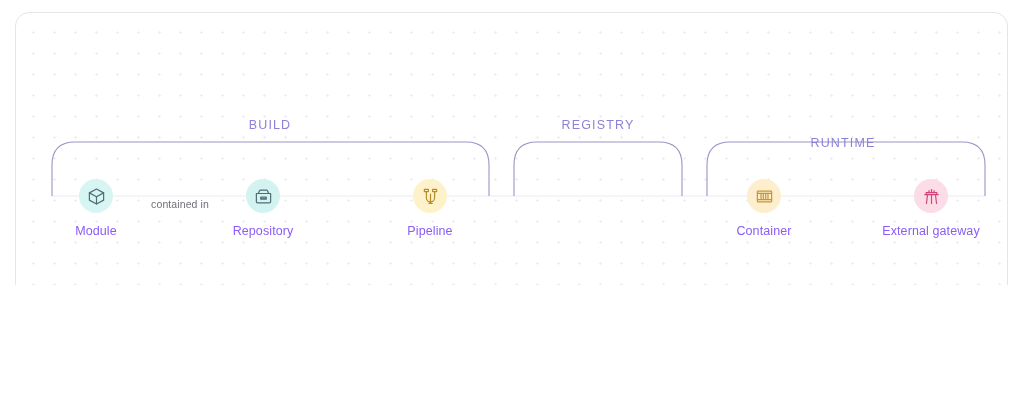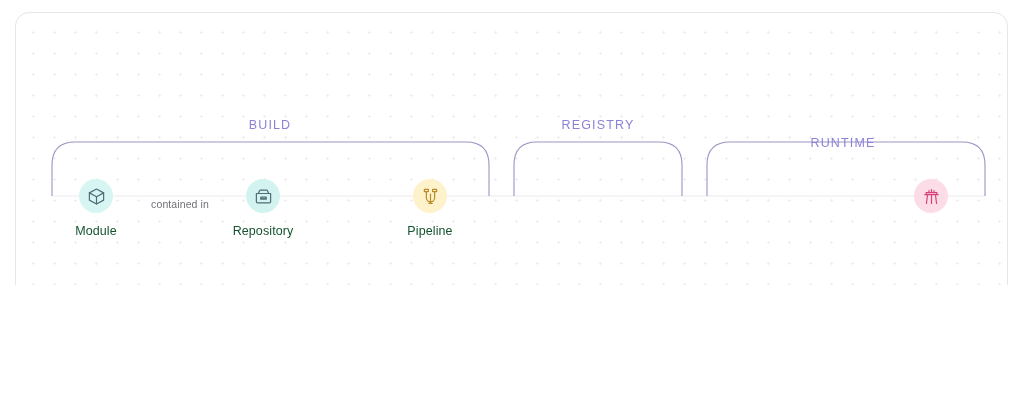--- a/index.html
+++ b/index.html
@@ -64,21 +64,21 @@
     border-radius: 50%;
     display: flex;
     align-items: center;
     justify-content: center;
     box-sizing: border-box;
   }
   .node-icon svg { display: block; }
   .node-label {
     margin-top: 11px;
     font-size: 12.5px;
-    color: #14532d;
+    color: #8b5cf6;
     white-space: nowrap;
     letter-spacing: 0.1px;
     text-align: center;
   }
   
   .edge-label {
     position: absolute;
     transform: translate(-50%, -50%);
     font-size: 10.5px;
     color: #707079;
@@ -143,31 +143,46 @@
         <rect x="14.6" y="3" width="5.2" height="2.8" rx="0.5"></rect>
         <path d="M6.8 5.8v7.9a5.2 5.2 0 0 0 10.4 0V5.8"></path>
         <path d="M12 9.1v11.6"></path>
         <path d="M10 20.8h4"></path>
       </svg>
     </div>
     <div class="node-label">Pipeline</div>
   </div>
 
 
+  <div class="node" style="left:764px; top:179px;">
+    <div class="node-icon" style="background:#fdeecd;">
+      <svg width="19" height="19" viewBox="0 0 24 24" fill="none" stroke="#c9962f" stroke-width="1.5" stroke-linecap="round" stroke-linejoin="round">
+        <rect x="3" y="5.2" width="18" height="13.6" rx="0.8"></rect>
+        <path d="M3 8h18"></path>
+        <path d="M3 16h18"></path>
+        <path d="M7.6 8.4v7.2"></path>
+        <path d="M10.5 8.4v7.2"></path>
+        <path d="M13.5 8.4v7.2"></path>
+        <path d="M16.4 8.4v7.2"></path>
+      </svg>
+    </div>
+    <div class="node-label">Container</div>
+  </div>
 
   <div class="node" style="left:931px; top:179px;">
     <div class="node-icon" style="background:#fcdce6;">
       <svg width="19" height="19" viewBox="0 0 24 24" fill="none" stroke="#d4447c" stroke-width="1.5" stroke-linecap="round" stroke-linejoin="round">
         <path d="M8.8 4.6v2.4"></path>
         <path d="M12 3.2v3.8"></path>
         <path d="M15.2 4.6v2.4"></path>
         <path d="M3.4 9.6h17.2"></path>
         <path d="M5.4 7h13.2"></path>
         <path d="M5.4 7v2.6"></path>
         <path d="M18.6 7v2.6"></path>
         <path d="M7 9.8 5.6 20.8"></path>
         <path d="M17 9.8l1.4 11"></path>
         <path d="M12 9.8v11"></path>
       </svg>
     </div>
+    <div class="node-label">External gateway</div>
   </div>
 
 </div>
 
 </body></html>

